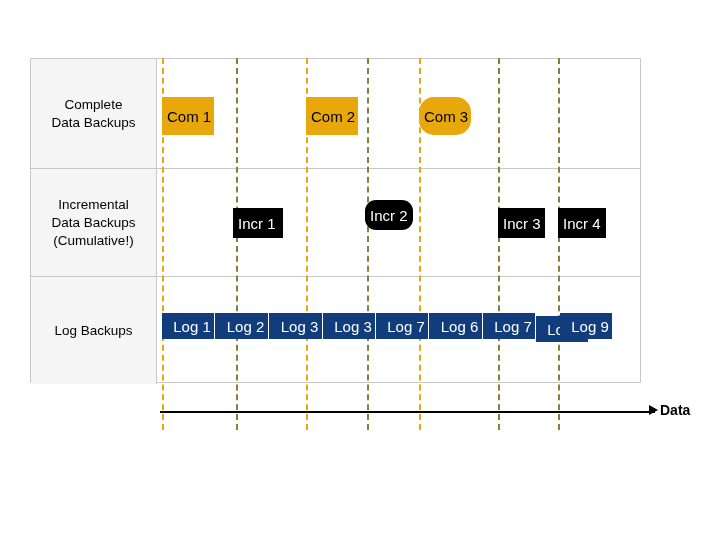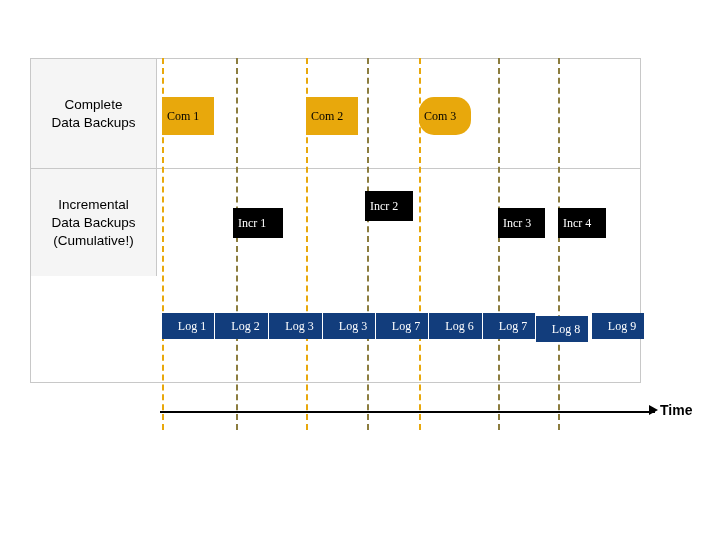--- a/index.html
+++ b/index.html
@@ -75,24 +75,23 @@
   .tick-line.complete    { border-left-color: #e8a80c; }
   .tick-line.incremental { border-left-color: #8c7d3f; }
 
   
   .box {
     position: absolute;
     box-sizing: border-box;
     display: flex;
     align-items: center;
     padding-left: 5px;
-    font-size: 12px;
+    font-size: 15px;
     white-space: nowrap;
     overflow: hidden;
-    font-family: Liberation Serif, serif;
   }
   .box.complete {
     background: #e8a80c;
     color: #000000;
     height: 38px;
   }
   .box.incremental {
     background: #000000;
     color: #ffffff;
     height: 30px;
@@ -144,20 +143,25 @@
       <div class="label-cell">
         <span>Complete</span>
         <span>Data Backups</span>
       </div>
     </div>
     <div class="grid-row r1">
       <div class="label-cell">
         <span>Incremental</span>
         <span>Data Backups</span>
         <span>(Cumulative!)</span>
+      </div>
+    </div>
+    <div class="grid-row r2">
+      <div class="label-cell">
+        <span>Log Backups</span>
       </div>
     </div>
   </div>
 
   <div id="tick-lines">
       <div class="tick-line complete" style="left: 162px;"></div>
       <div class="tick-line incremental" style="left: 236px;"></div>
       <div class="tick-line complete" style="left: 306px;"></div>
       <div class="tick-line incremental" style="left: 367px;"></div>
       <div class="tick-line complete" style="left: 419px;"></div>
@@ -165,33 +169,33 @@
       <div class="tick-line incremental" style="left: 558px;"></div>
     </div>
 
   <div id="complete-boxes">
       <div class="box complete" style="left: 162px; top: 97px; width: 52px;">Com 1</div>
       <div class="box complete" style="left: 306px; top: 97px; width: 52px;">Com 2</div>
       <div class="box complete" style="left: 419px; top: 97px; width: 52px; border-radius: 15px;">Com 3</div>
     </div>
   <div id="incremental-boxes">
       <div class="box incremental" style="left: 233px; top: 208px; width: 50px;">Incr 1</div>
-      <div class="box incremental" style="left: 365px; top: 191px; width: 48px;">Incr 2</div>
+      <div class="box incremental" style="left: 365px; top: 200px; width: 48px; border-radius: 11px;">Incr 2</div>
       <div class="box incremental" style="left: 498px; top: 208px; width: 47px;">Incr 3</div>
       <div class="box incremental" style="left: 558px; top: 208px; width: 48px;">Incr 4</div>
     </div>
   <div id="log-boxes">
       <div class="box log" style="left: 162px; top: 313px; width: 52px;">Log 1</div>
       <div class="box log" style="left: 215px; top: 313px; width: 53px;">Log 2</div>
       <div class="box log" style="left: 269px; top: 313px; width: 53px;">Log 3</div>
       <div class="box log" style="left: 323px; top: 313px; width: 52px;">Log 3</div>
       <div class="box log" style="left: 376px; top: 313px; width: 52px;">Log 7</div>
       <div class="box log" style="left: 429px; top: 313px; width: 53px;">Log 6</div>
       <div class="box log" style="left: 483px; top: 313px; width: 52px;">Log 7</div>
       <div class="box log" style="left: 536px; top: 316px; width: 52px;">Log 8</div>
-      <div class="box log" style="left: 592px; top: 313px; width: 52px;">Log 9</div>
+      <div class="box log" style="left: 560px; top: 313px; width: 52px;">Log 9</div>
     </div>
 
   <div class="axis-line"></div>
   <div class="axis-arrow"></div>
-  <div class="axis-label">Time</div>
+  <div class="axis-label">Data</div>
 
 </div>
 
 </body></html>

